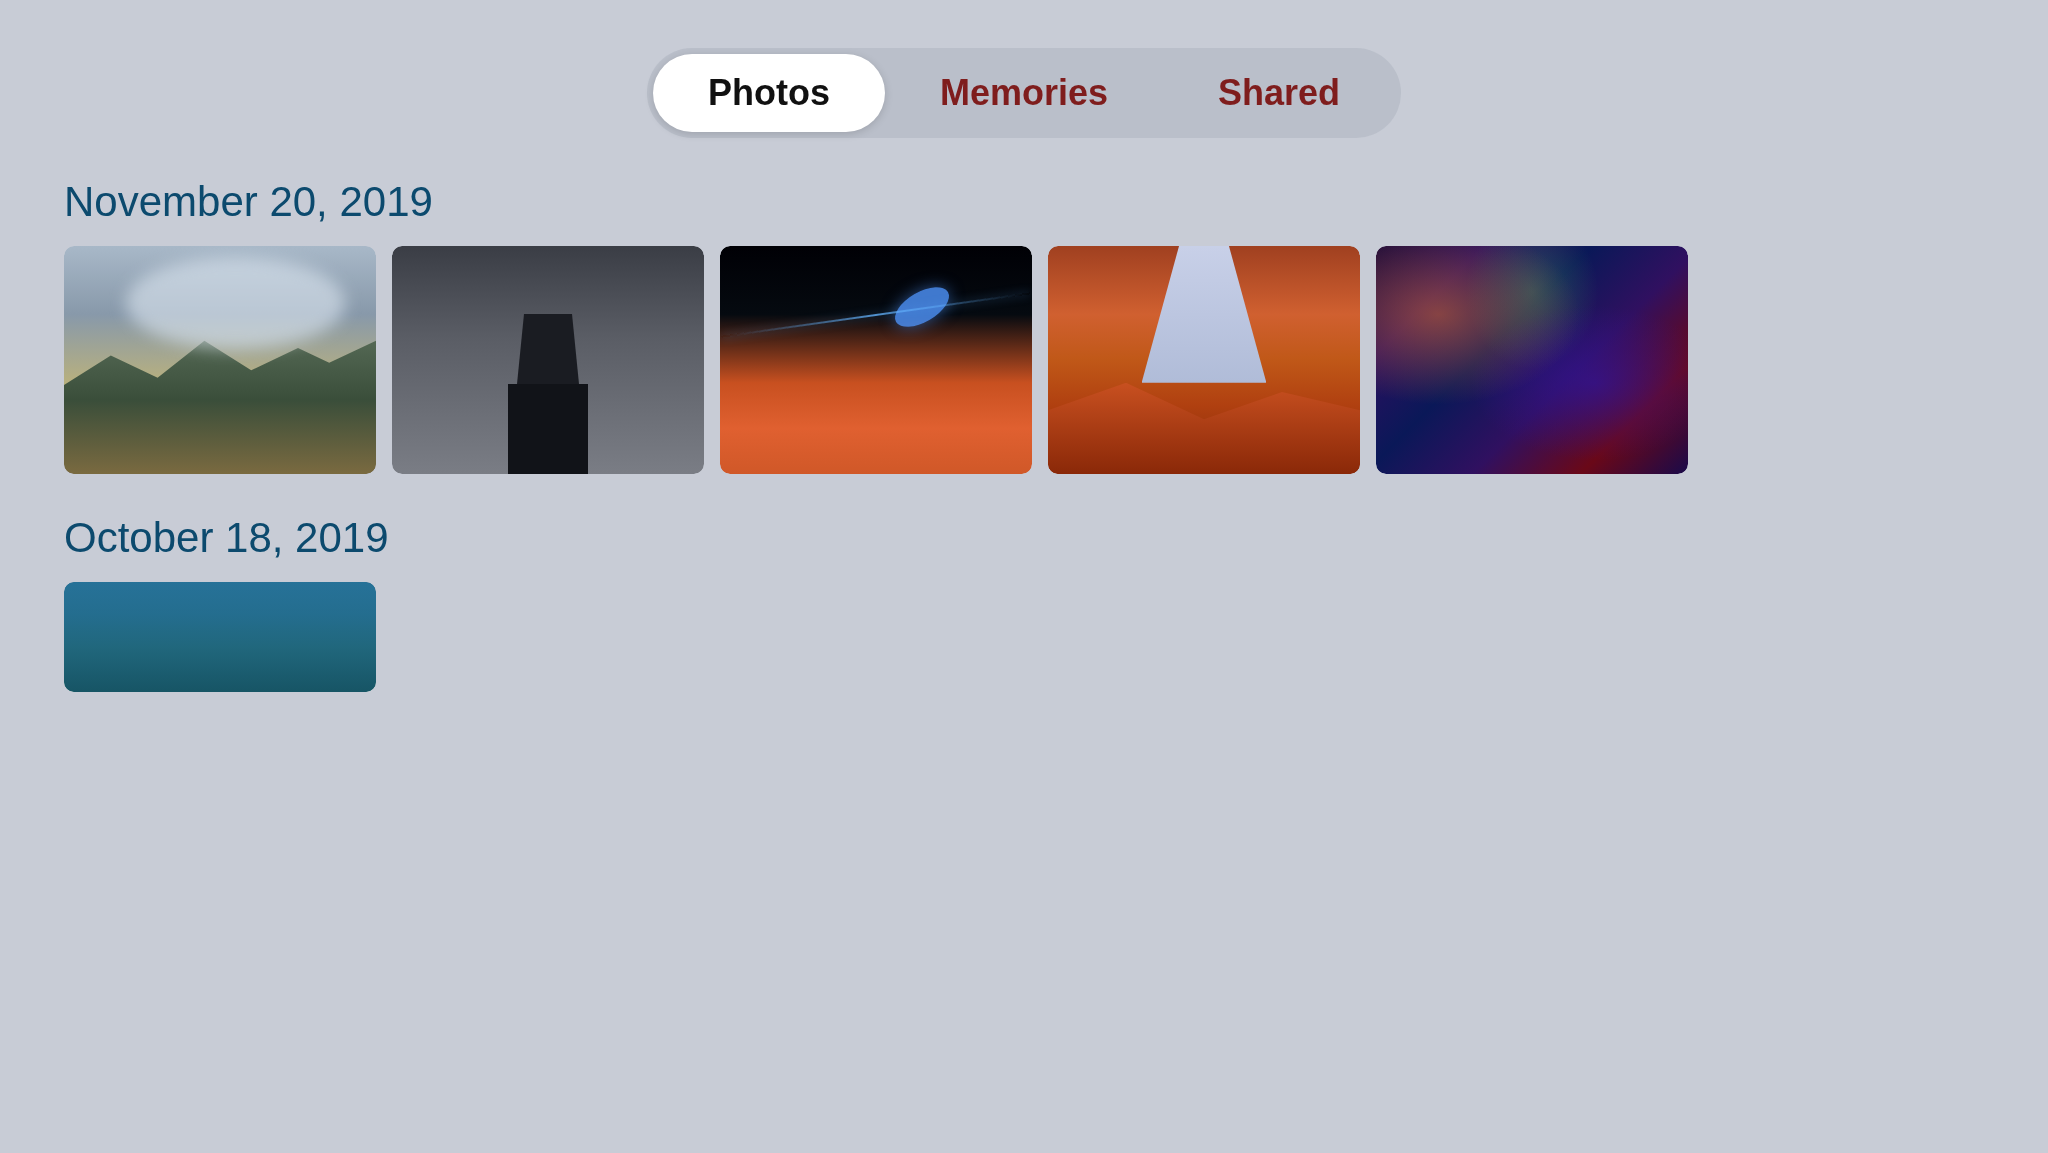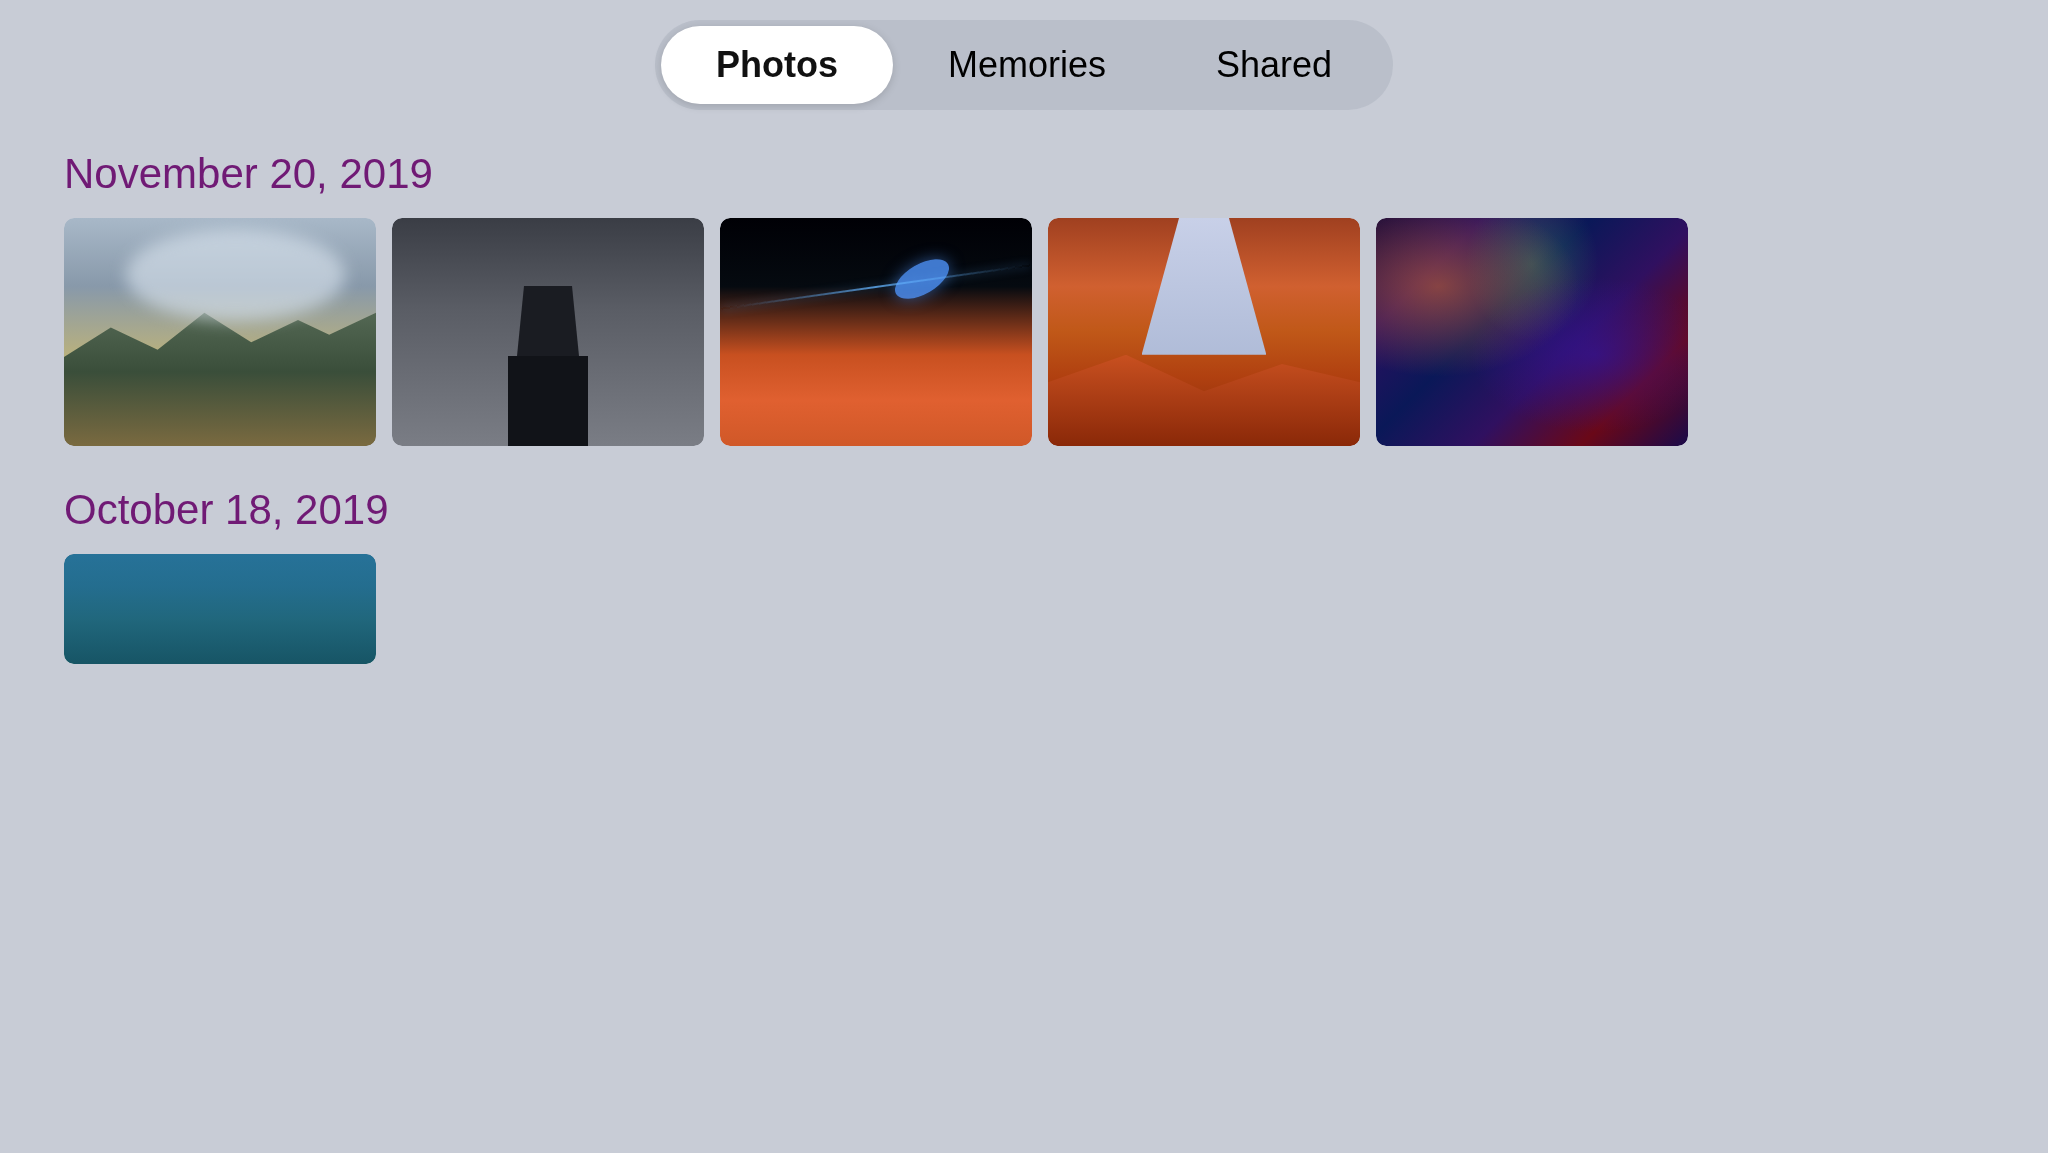--- a/index.html
+++ b/index.html
@@ -13,37 +13,37 @@
       font-family: -apple-system, BlinkMacSystemFont, 'Helvetica Neue', Arial, sans-serif;
       width: 2048px;
       min-height: 1153px;
       overflow-x: hidden;
     }
 
     
     .tab-bar {
       display: flex;
       justify-content: center;
-      padding: 20px 0 40px 0;
+      padding: 48px 0 40px 0;
     }
 
     .tab-group {
       display: flex;
       background: rgba(180, 185, 196, 0.7);
       border-radius: 60px;
       padding: 6px;
       gap: 0;
     }
 
     .tab-item {
       padding: 18px 55px;
       border-radius: 50px;
       font-size: 36px;
-      font-weight: 400;
-      color: #000000;
+      font-weight: 700;
+      color: #7f1d1d;
       cursor: pointer;
       transition: background 0.2s;
       white-space: nowrap;
     }
 
     .tab-item.active {
       background: #ffffff;
       color: #111;
       font-weight: 700;
       box-shadow: 0 2px 8px rgba(0,0,0,0.15);
@@ -54,21 +54,21 @@
       padding: 0 64px;
     }
 
     .date-section {
       margin-bottom: 40px;
     }
 
     .date-label {
       font-size: 42px;
       font-weight: 400;
-      color: #701a75;
+      color: #0c4a6e;
       margin-bottom: 20px;
     }
 
     .photo-grid {
       display: flex;
       gap: 16px;
       flex-wrap: nowrap;
     }
 
     .photo-item {

